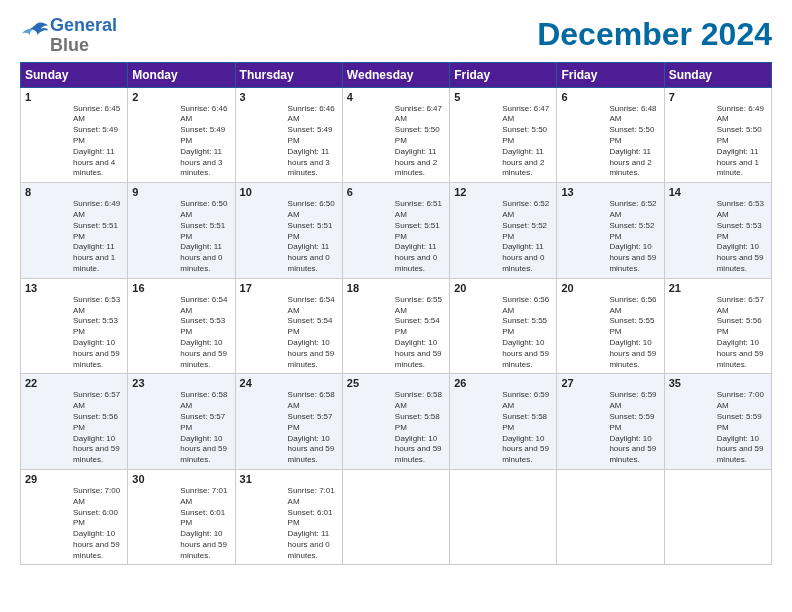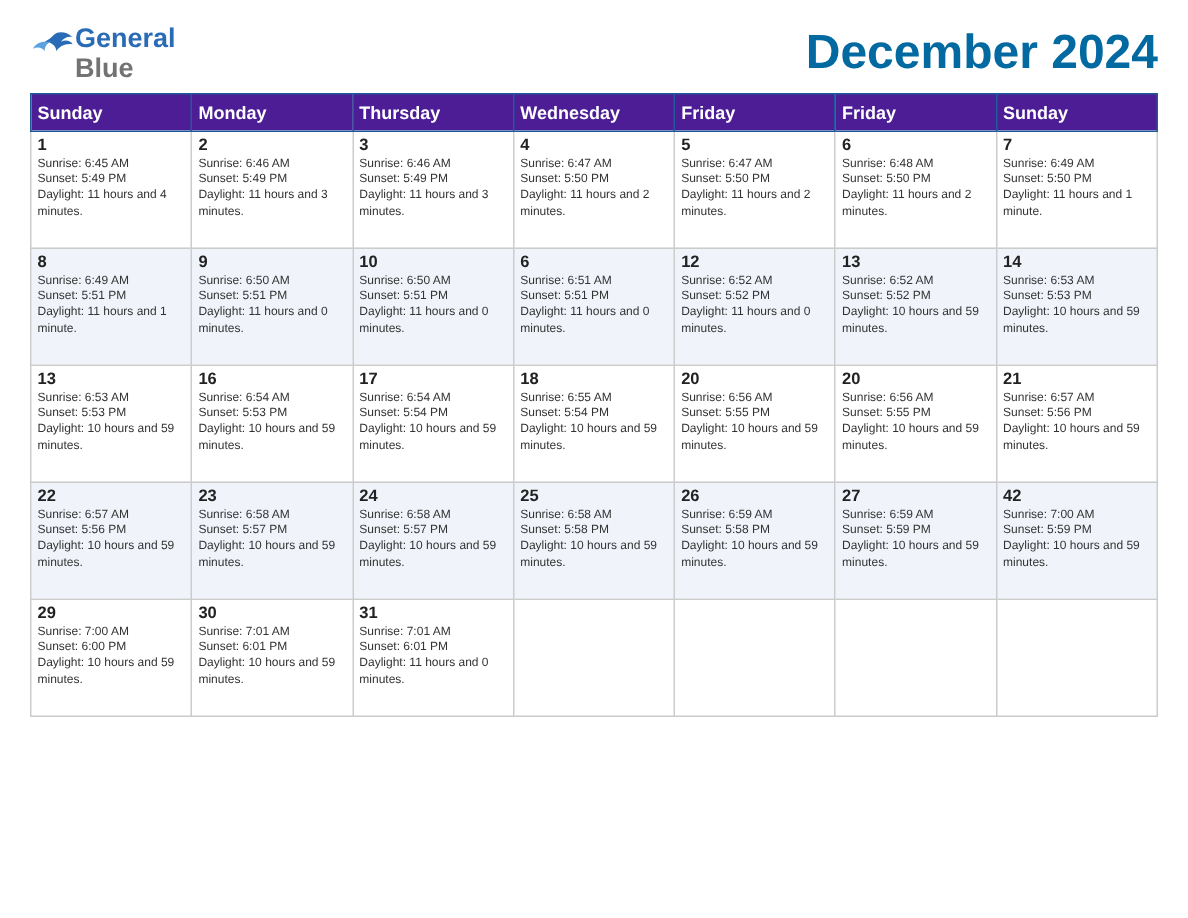--- a/index.html
+++ b/index.html
@@ -82,20 +82,21 @@
     .day-num {
       font-size: 11px;
       font-weight: bold;
       display: block;
       margin-bottom: 1px;
     }
     .cell-content {
       font-size: 8px;
       line-height: 1.35;
       color: #333;
+      margin-left: 48px;
     }
     .empty-cell {
       background: #fff !important;
     }
   </style>
 </head>
 <body>
 
 <div class="page">
   <div class="header">
@@ -238,21 +239,21 @@
           </td>
           <td>
             <span class="day-num">26</span>
             <div class="cell-content">Sunrise: 6:59 AM<br>Sunset: 5:58 PM<br>Daylight: 10 hours and 59 minutes.</div>
           </td>
           <td>
             <span class="day-num">27</span>
             <div class="cell-content">Sunrise: 6:59 AM<br>Sunset: 5:59 PM<br>Daylight: 10 hours and 59 minutes.</div>
           </td>
           <td>
-            <span class="day-num">42</span>
+            <span class="day-num">35</span>
             <div class="cell-content">Sunrise: 7:00 AM<br>Sunset: 5:59 PM<br>Daylight: 10 hours and 59 minutes.</div>
           </td>
         </tr>
         <tr>
           <td>
             <span class="day-num">29</span>
             <div class="cell-content">Sunrise: 7:00 AM<br>Sunset: 6:00 PM<br>Daylight: 10 hours and 59 minutes.</div>
           </td>
           <td>
             <span class="day-num">30</span>

